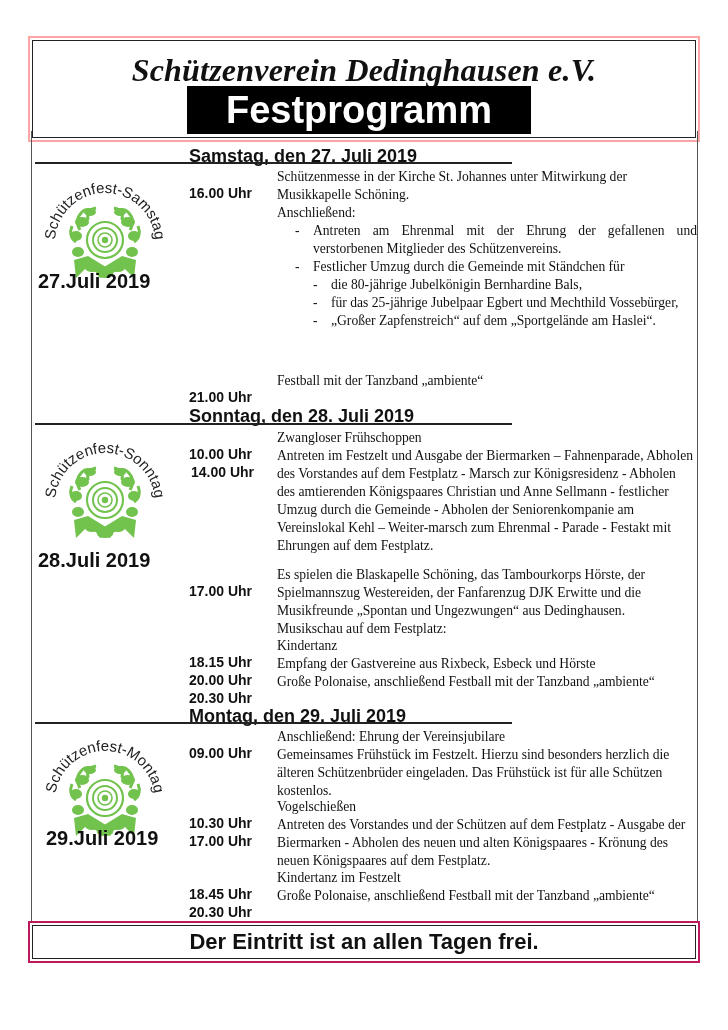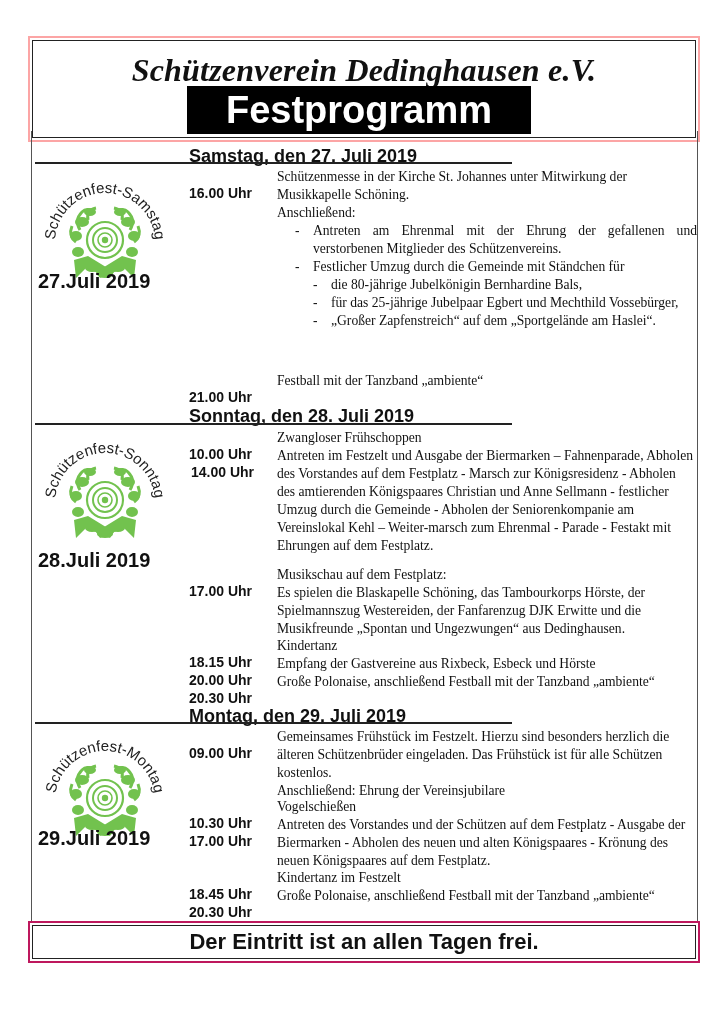--- a/index.html
+++ b/index.html
@@ -160,22 +160,22 @@
   <div class="ev-time">10.00 Uhr</div>
   <div class="ev-text">Zwangloser Frühschoppen</div>
 </div>
 <div class="ev" style="top:447px;">
   <div class="ev-time" style="left:2px;">14.00 Uhr</div>
   <div class="ev-text">Antreten im Festzelt und Ausgabe der Biermarken – Fahnenparade, Abholen des Vorstandes auf dem Festplatz - Marsch zur Königsresidenz - Abholen des amtierenden Königspaares Christian und Anne Sellmann - festlicher Umzug durch die Gemeinde - Abholen der Seniorenkompanie am Vereinslokal Kehl – Weiter-marsch zum Ehrenmal - Parade - Festakt mit Ehrungen auf dem Festplatz.</div>
 </div>
 <div class="ev" style="top:566px;">
   <div class="ev-time">17.00 Uhr</div>
   <div class="ev-text">
+    <p>Es spielen die Blaskapelle Schöning, das Tambourkorps Hörste, der Spielmannszug Westereiden, der Fanfarenzug DJK Erwitte und die Musikfreunde „Spontan und Ungezwungen“ aus Dedinghausen.</p>
     <p>Musikschau auf dem Festplatz:</p>
-    <p>Es spielen die Blaskapelle Schöning, das Tambourkorps Hörste, der Spielmannszug Westereiden, der Fanfarenzug DJK Erwitte und die Musikfreunde „Spontan und Ungezwungen“ aus Dedinghausen.</p>
   </div>
 </div>
 <div class="ev" style="top:637px;">
   <div class="ev-time">18.15 Uhr</div>
   <div class="ev-text">Kindertanz</div>
 </div>
 <div class="ev" style="top:655px;">
   <div class="ev-time">20.00 Uhr</div>
   <div class="ev-text">Empfang der Gastvereine aus Rixbeck, Esbeck und Hörste</div>
 </div>
@@ -186,27 +186,27 @@
 
 <div class="day-head" style="top:706px;">Montag, den 29. Juli 2019</div>
 <div class="day-rule" style="top:722px;"></div>
 
 <svg class="emblem" style="top:718px;" viewBox="0 0 150 150">
   <use href="#emblem-core"></use>
   <text font-family="Liberation Sans, sans-serif" font-size="15" fill="#222">
     <textPath href="#arc-path" startOffset="50%" text-anchor="middle">Schützenfest-Montag</textPath>
   </text>
 </svg>
-<div class="emblem-date" style="top:827px;">29.Juli 2019</div>
+<div class="emblem-date" style="top:827px;margin-left:8px;">29.Juli 2019</div>
 
 <div class="ev" style="top:728px;">
   <div class="ev-time">09.00 Uhr</div>
   <div class="ev-text">
+    <p>Anschließend: Ehrung der Vereinsjubilare</p>
     <p>Gemeinsames Frühstück im Festzelt. Hierzu sind besonders herzlich die älteren Schützenbrüder eingeladen. Das Frühstück ist für alle Schützen kostenlos.</p>
-    <p>Anschließend: Ehrung der Vereinsjubilare</p>
   </div>
 </div>
 <div class="ev" style="top:798px;">
   <div class="ev-time">10.30 Uhr</div>
   <div class="ev-text">Vogelschießen</div>
 </div>
 <div class="ev" style="top:816px;">
   <div class="ev-time">17.00 Uhr</div>
   <div class="ev-text">Antreten des Vorstandes und der Schützen auf dem Festplatz - Ausgabe der Biermarken - Abholen des neuen und alten Königspaares - Krönung des neuen Königspaares auf dem Festplatz.</div>
 </div>

